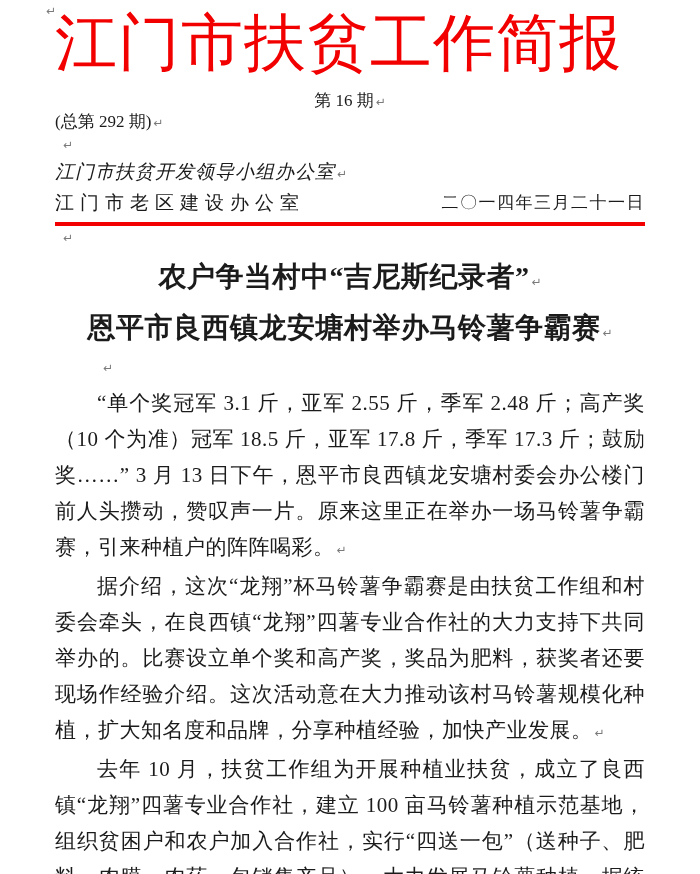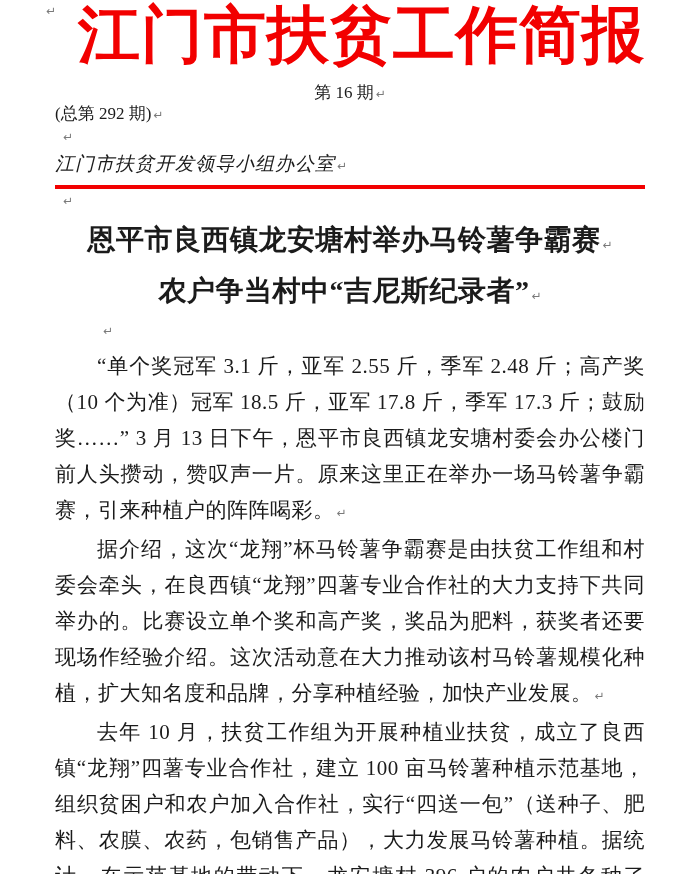--- a/index.html
+++ b/index.html
@@ -25,25 +25,25 @@
     font-size: 12px;
     color: var(--mark);
     vertical-align: baseline;
     margin-left: 2px;
     font-weight: normal;
     letter-spacing: 0;
   }
   .pmark-abs { position: absolute; left: 44px; top: 4px; }
 
   .masthead-title {
-    padding-top: 0;
-    text-align: right;
+    padding-top: 8px;
+    text-align: left;
     font-size: 62px;
     line-height: 70px;
-    font-weight: bold;
+    font-weight: normal;
     color: var(--red);
     letter-spacing: 1px;
     white-space: nowrap;
   }
   .issue-line {
     text-align: center;
     font-size: 17px;
     line-height: 20px;
     margin-top: 13px;
   }
@@ -126,33 +126,37 @@
     </div>
 
     <div class="blank-line">
       <span class="pmark">↵</span>
     </div>
 
     <div class="org-line1">
       <span>江门市扶贫开发领导小组办公室</span><span class="pmark">↵</span>
     </div>
 
+    <div class="org-date-row">
+      <span class="org-line2">江门市老区建设办公室</span>
+      <span class="date-line">二〇一四年三月二十一日</span>
+    </div>
 
     <div class="red-rule"></div>
 
     <div class="blank-line">
       <span class="pmark">↵</span>
     </div>
 
     <div class="article-title-block">
       <div class="article-title">
-        <span>恩平市良西镇龙安塘村举办马铃薯争霸赛</span><span class="pmark">↵</span>
+        <span>农户争当村中“吉尼斯纪录者”</span><span class="pmark">↵</span>
       </div>
       <div class="article-title">
-        <span>农户争当村中“吉尼斯纪录者”</span><span class="pmark">↵</span>
+        <span>恩平市良西镇龙安塘村举办马铃薯争霸赛</span><span class="pmark">↵</span>
       </div>
     </div>
 
     <div class="blank-line indented">
       <span class="pmark">↵</span>
     </div>
 
     <div class="body-text">
       <p>
         <span>“单个奖冠军 3.1 斤，亚军 2.55 斤，季军 2.48 斤；高产奖（10 个为准）冠军 18.5 斤，亚军 17.8 斤，季军 17.3 斤；鼓励奖……” 3 月 13 日下午，恩平市良西镇龙安塘村委会办公楼门前人头攒动，赞叹声一片。原来这里正在举办一场马铃薯争霸赛，引来种植户的阵阵喝彩。</span><span class="pmark">↵</span>

